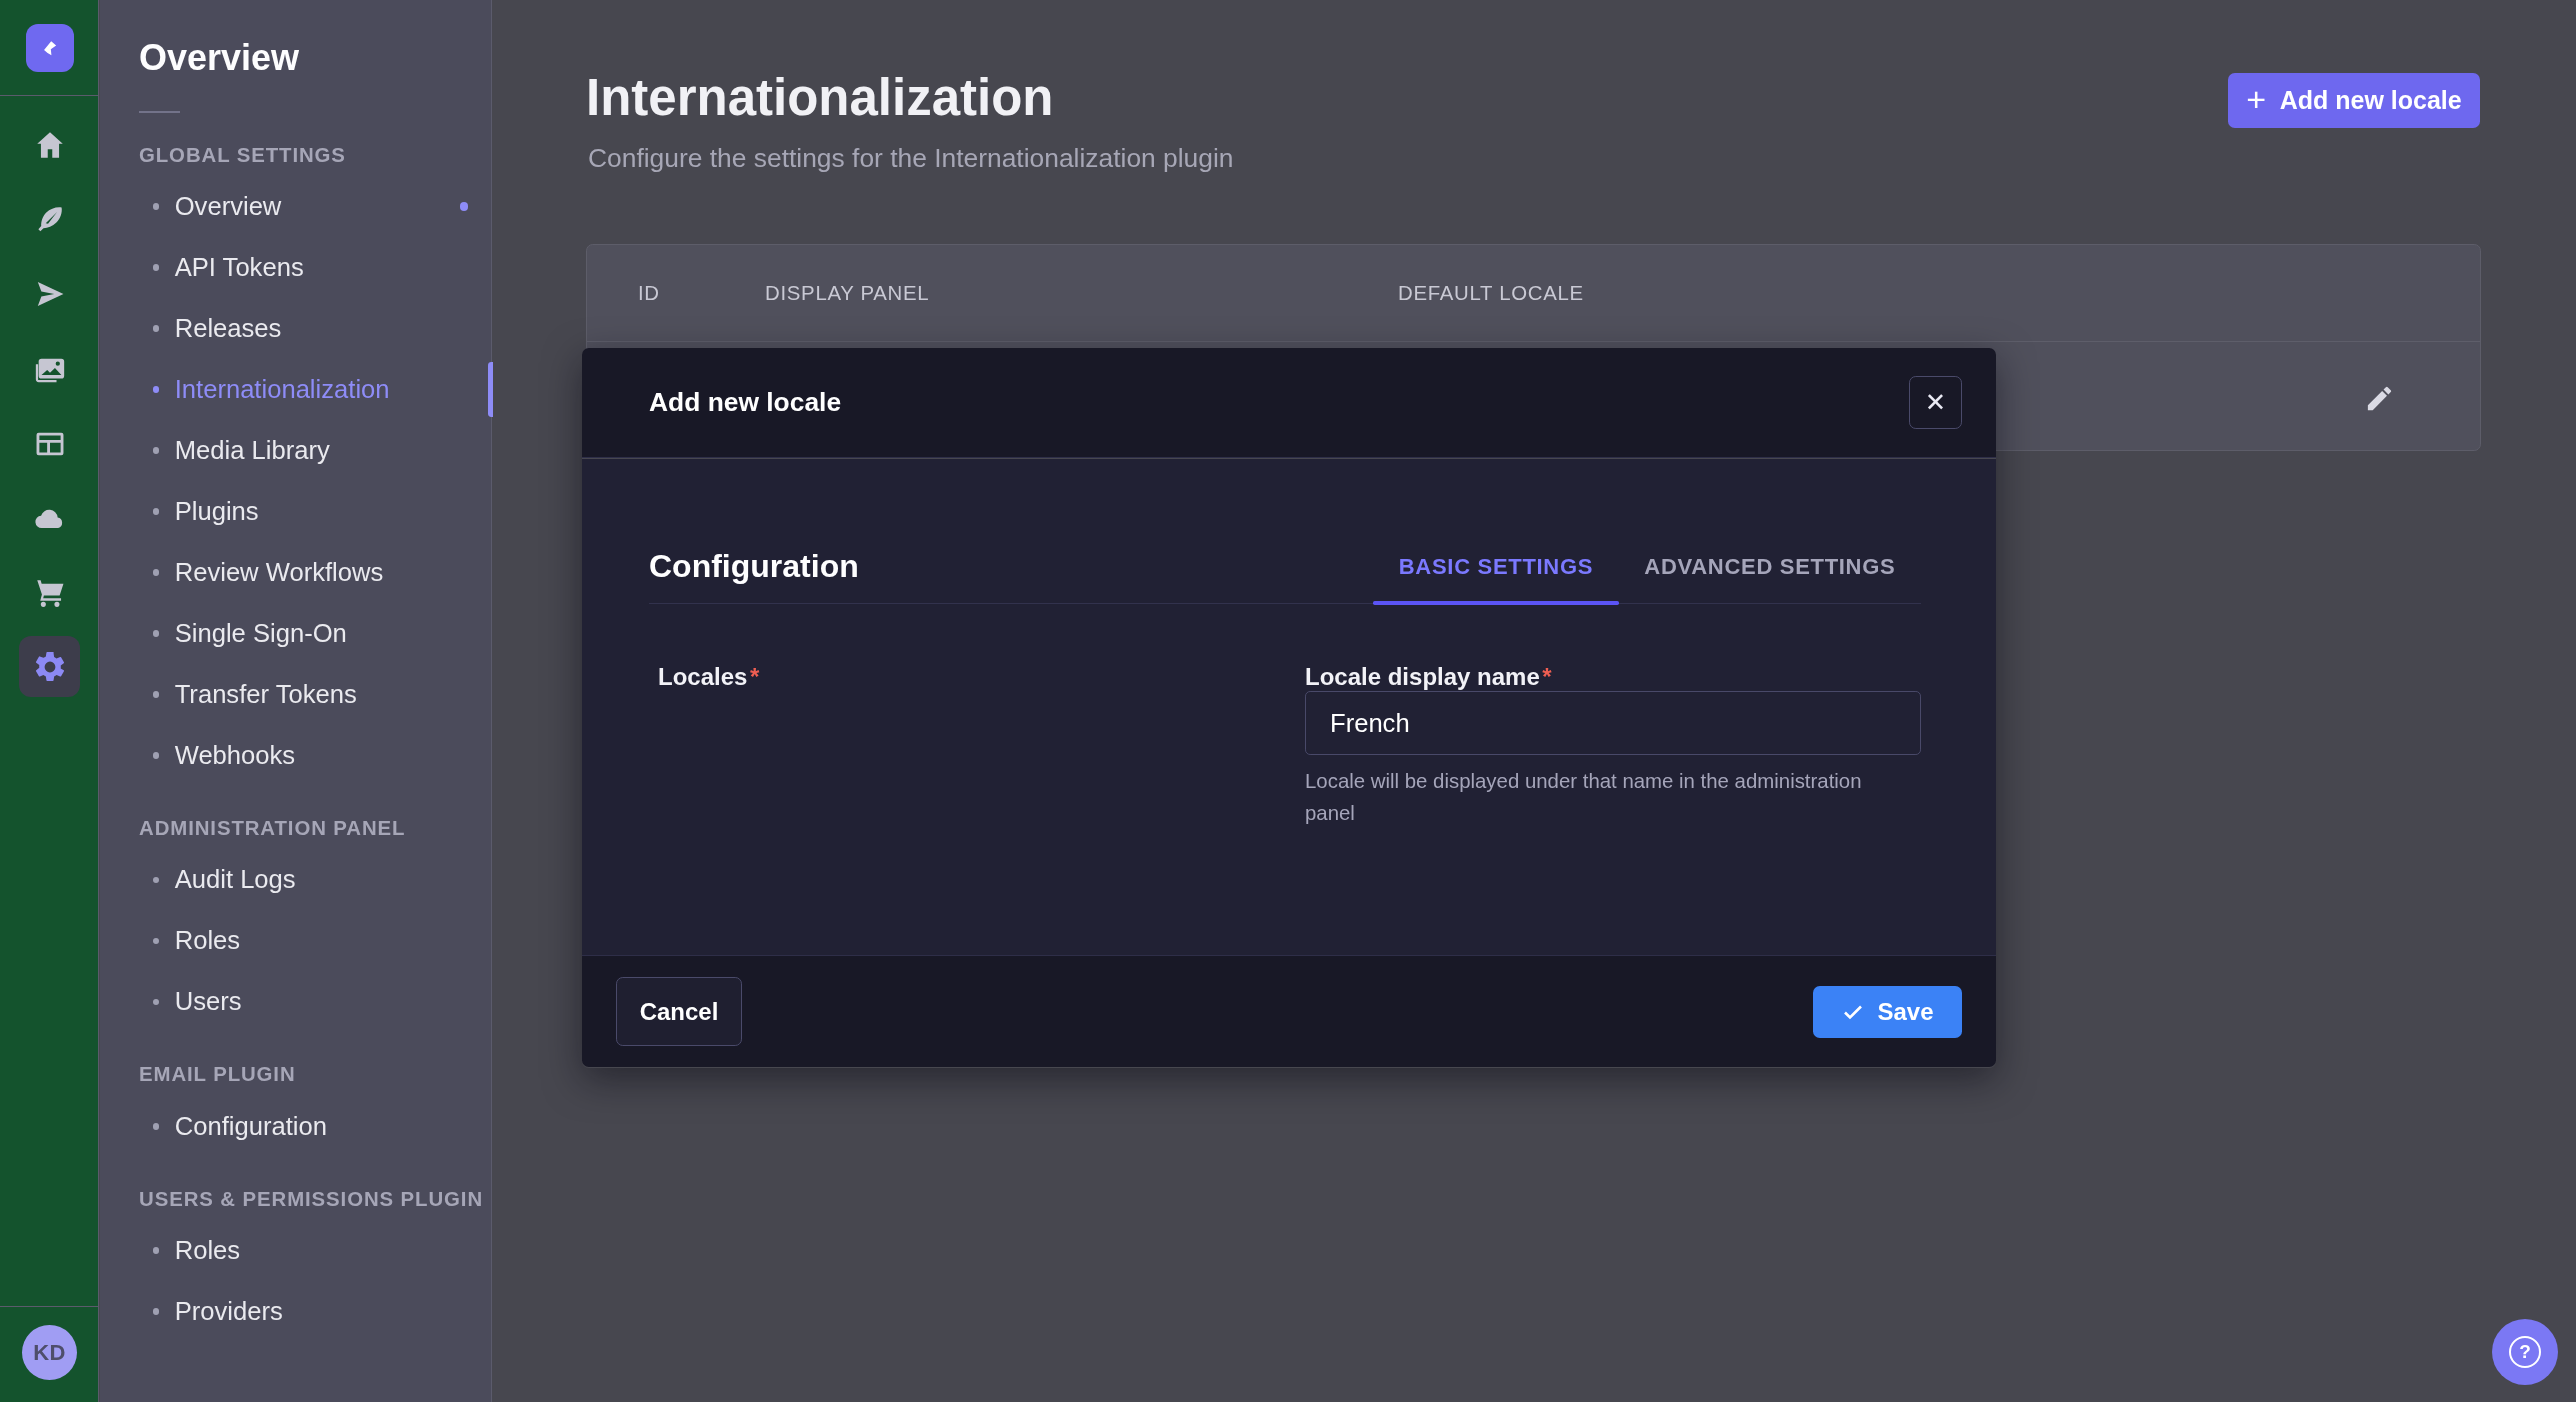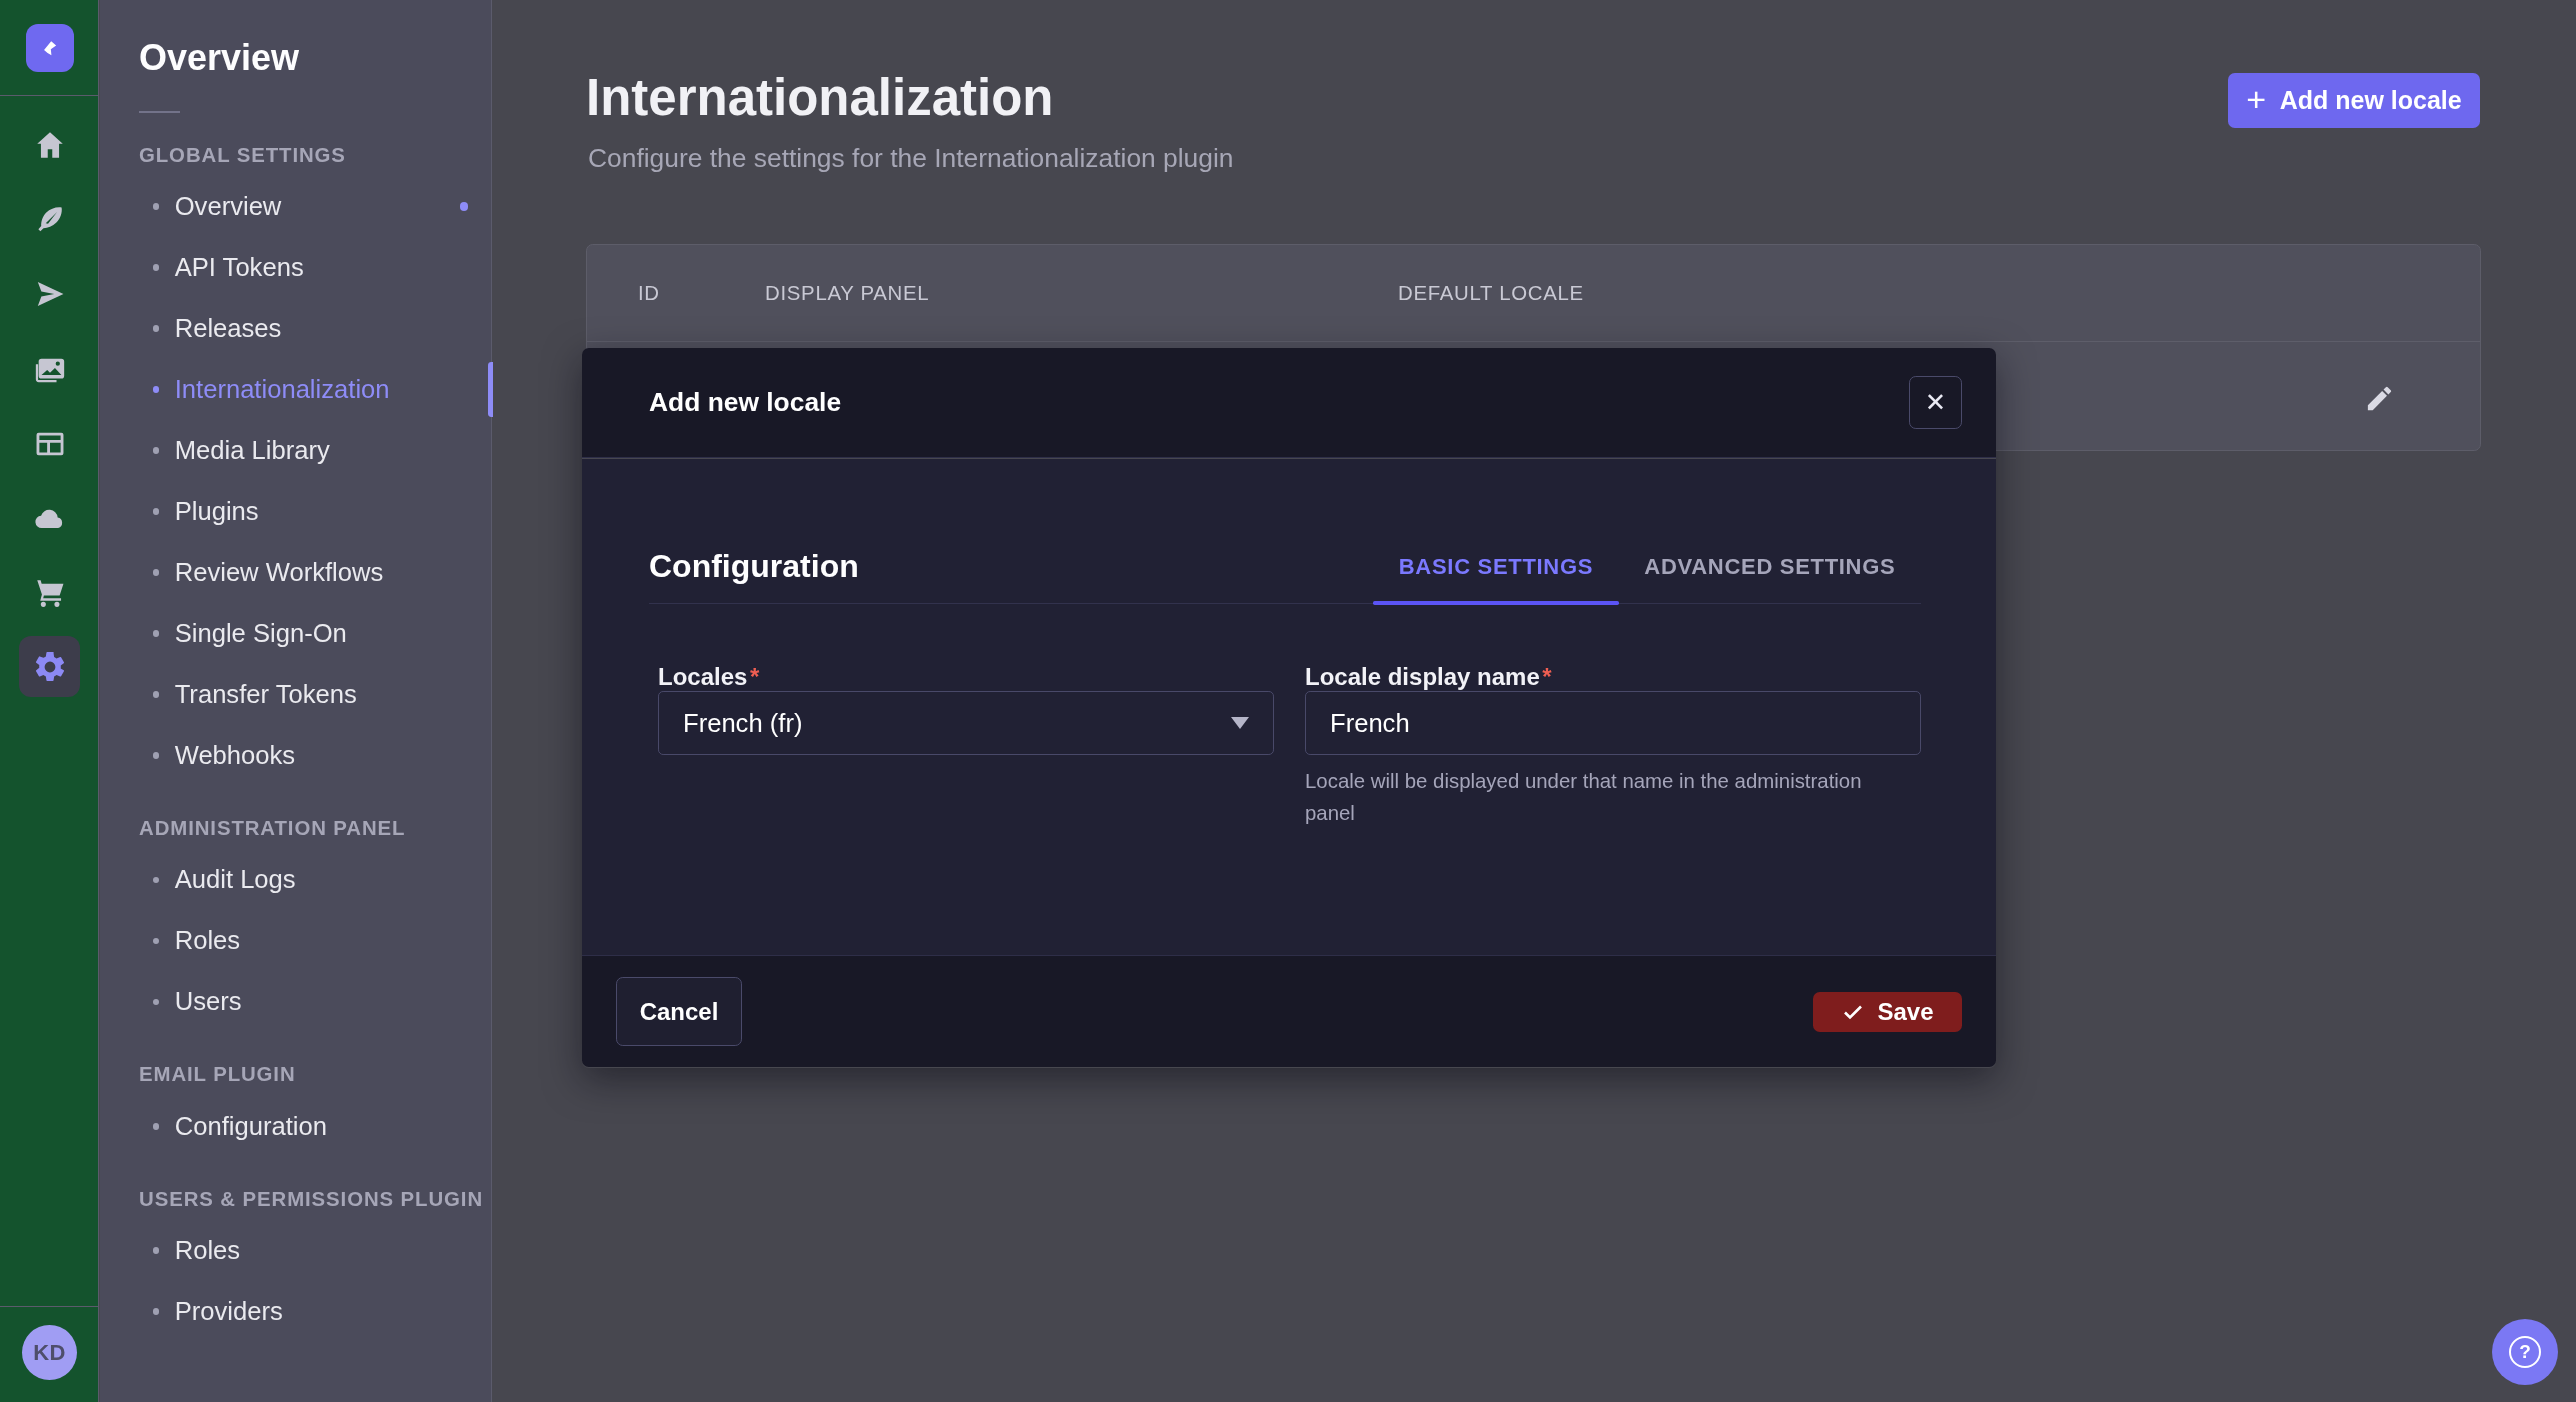--- a/index.html
+++ b/index.html
@@ -84,21 +84,21 @@
         background:#212134; color:#FFFFFF; font-size:25.6px; display:flex; align-items:center;
         padding:0 24px; cursor:pointer; font-family:"Liberation Sans", sans-serif; }
   .chevron { margin-left:auto; width:0; height:0; border-left:9.4px solid transparent;
              border-right:9.4px solid transparent; border-top:12px solid #B5B5C8; }
   .hint { margin-top:11px; font-size:20.4px; line-height:31.5px; color:#A5A5BA; white-space:pre-line; }
   .modal-footer { position:absolute; left:0; top:607px; width:100%; height:112px; background:#181826;
                   border-top:0.9px solid #2E2E48; border-radius:0 0 6.8px 6.8px;
                   display:flex; align-items:center; padding:0 34px; }
   .cancel-btn { width:126px; height:69px; border-radius:6.8px; background:#1F1F30; border:0.9px solid #4A4A6A;
                 color:#FFFFFF; font-size:24px; font-weight:bold; cursor:pointer; }
-  .save-btn { margin-left:auto; width:149px; height:40px; border-radius:6.8px; background:#7f1d1d; border:none;
+  .save-btn { margin-left:auto; width:149px; height:52px; border-radius:6.8px; background:#3b82f6; border:none;
               color:#FFFFFF; font-size:24px; font-weight:bold; display:flex; align-items:center;
               justify-content:center; gap:12px; cursor:pointer; }
   .save-btn svg { width:24px; height:24px; stroke:#FFFFFF; stroke-width:2.6; fill:none; }
 
   
   .help-btn { position:absolute; left:2492px; top:1319px; width:66px; height:66px; border-radius:50%;
               background:#7B78F4; border:none; cursor:pointer; display:flex; align-items:center;
               justify-content:center; z-index:6; }
   .help-ring { width:32px; height:32px; border:2.6px solid #FFFFFF; border-radius:50%; color:#FFFFFF;
                font-size:19px; font-weight:bold; display:flex; align-items:center; justify-content:center; }
@@ -268,24 +268,20 @@
         <div class="tabs">
           <button class="tab active">BASIC SETTINGS</button>
           <button class="tab">ADVANCED SETTINGS</button>
         </div>
       </div>
 
       <div class="field-group fg-1">
         <div class="field-label">
           <span>Locales</span><span class="req">*</span>
         </div>
-        <div class="select-box">
-          <span>French (fr)</span>
-          <span class="chevron"></span>
-        </div>
       </div>
 
       <div class="field-group fg-2">
         <div class="field-label">
           <span>Locale display name</span><span class="req">*</span>
         </div>
         <input class="text-input" value="French" style="">
         <div class="hint">Locale will be displayed under that name in the administration
 panel</div>
       </div>

